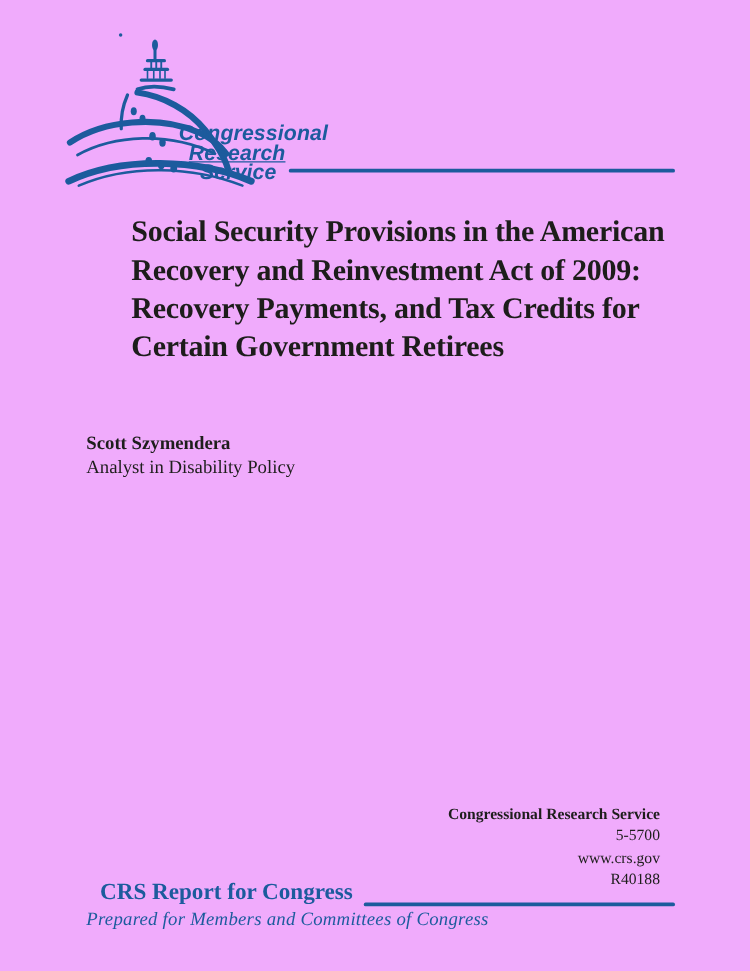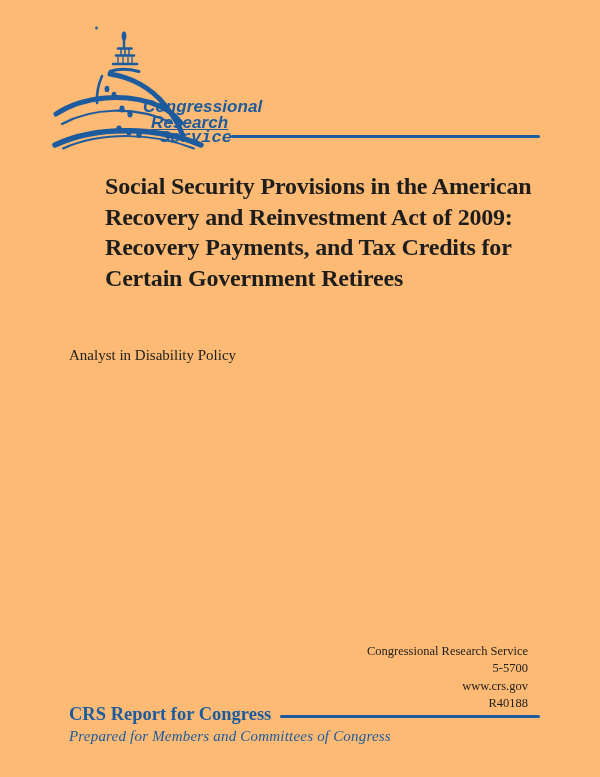--- a/index.html
+++ b/index.html
@@ -1,21 +1,21 @@
 <!DOCTYPE html>
 <html><head>
 <meta charset="utf-8">
 <style>
   * { margin: 0; padding: 0; box-sizing: border-box; }
   html, body { background: #e8e8e8; }
   .page {
     position: relative;
     width: 600px;
     height: 777px;
-    background: #fdba74;
+    background: #f0abfc;
     margin: 0 auto;
     font-family: "Liberation Serif", serif;
     color: #1e1e1c;
     overflow: hidden;
   }
 
   
   .logo-art {
     position: absolute;
     left: 55px;
@@ -30,21 +30,21 @@
     top: 99px;
     color: #1c5b9d;
     font-family: "Liberation Sans", sans-serif;
     font-style: italic;
     font-weight: bold;
     font-size: 17px;
     line-height: 15.5px;
     letter-spacing: 0.1px;
   }
   .logo-text .l2 { padding-left: 8px; text-decoration: underline; }
-  .logo-text .l3 { padding-left: 17px; font-family: Liberation Mono, monospace; }
+  .logo-text .l3 { padding-left: 17px; }
   .rule-top {
     position: absolute;
     left: 231px;
     right: 60px;
     top: 135px;
     height: 3px;
     background: #1c5b9d;
     border-radius: 2px;
   }
 
@@ -80,30 +80,30 @@
 
   
   .footer-info {
     position: absolute;
     right: 72px;
     top: 643px;
     text-align: right;
     font-size: 12.5px;
     line-height: 17.3px;
   }
-  .footer-info .org { font-weight: normal; }
+  .footer-info .org { font-weight: bold; }
 
   
   .footer-banner {
     position: absolute;
-    left: 69px;
+    left: 80px;
     right: 60px;
     top: 704px;
     display: flex;
-    align-items: center;
+    align-items: flex-end;
   }
   .footer-banner .fb-title {
     color: #1c5b9d;
     font-weight: bold;
     font-size: 18.5px;
     white-space: nowrap;
   }
   .footer-banner .fb-rule {
     flex: 1;
     height: 3px;
@@ -172,20 +172,21 @@
   <div class="rule-top"></div>
 
   <h1 class="title">
     <div>Social Security Provisions in the American</div>
     <div>Recovery and Reinvestment Act of 2009:</div>
     <div>Recovery Payments, and Tax Credits for</div>
     <div>Certain Government Retirees</div>
   </h1>
 
   <div class="author">
+    <div class="name">Scott Szymendera</div>
     <div class="role">Analyst in Disability Policy</div>
   </div>
 
 
   <div class="footer-info">
     <div class="org">Congressional Research Service</div>
     <div>5-5700</div>
     <div>www.crs.gov</div>
     <div>R40188</div>
   </div>

